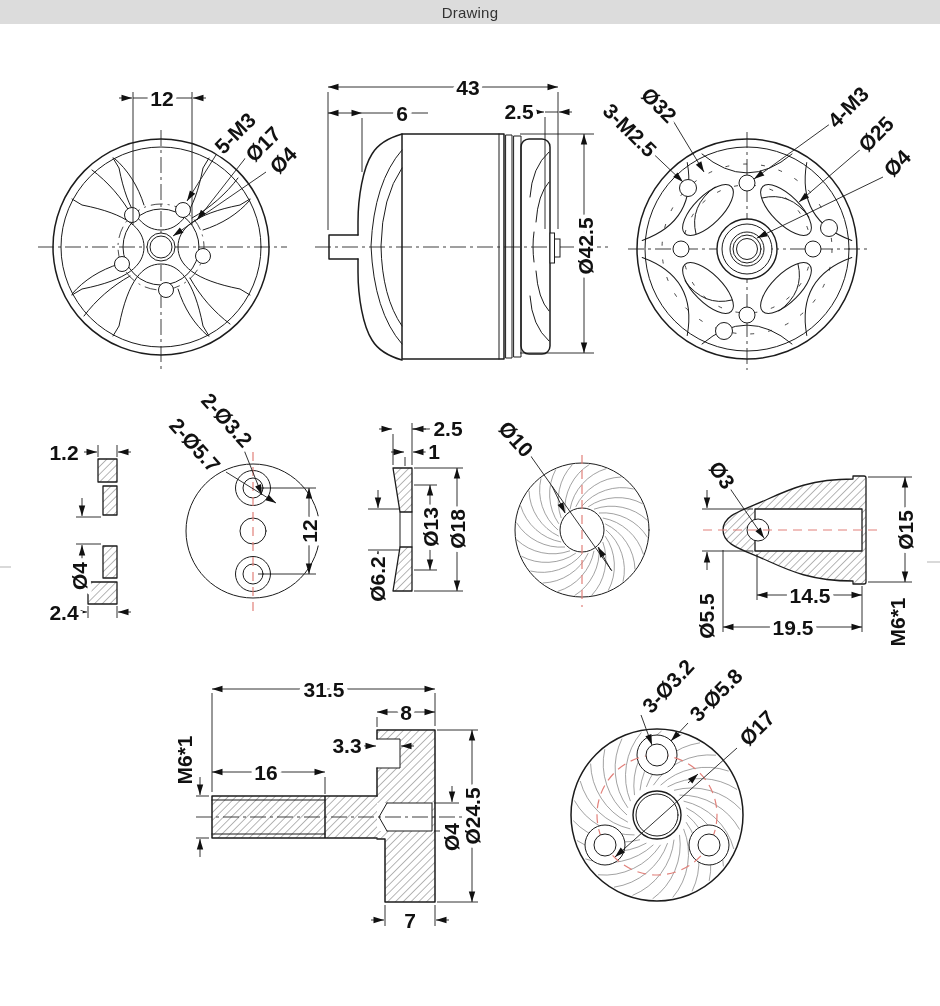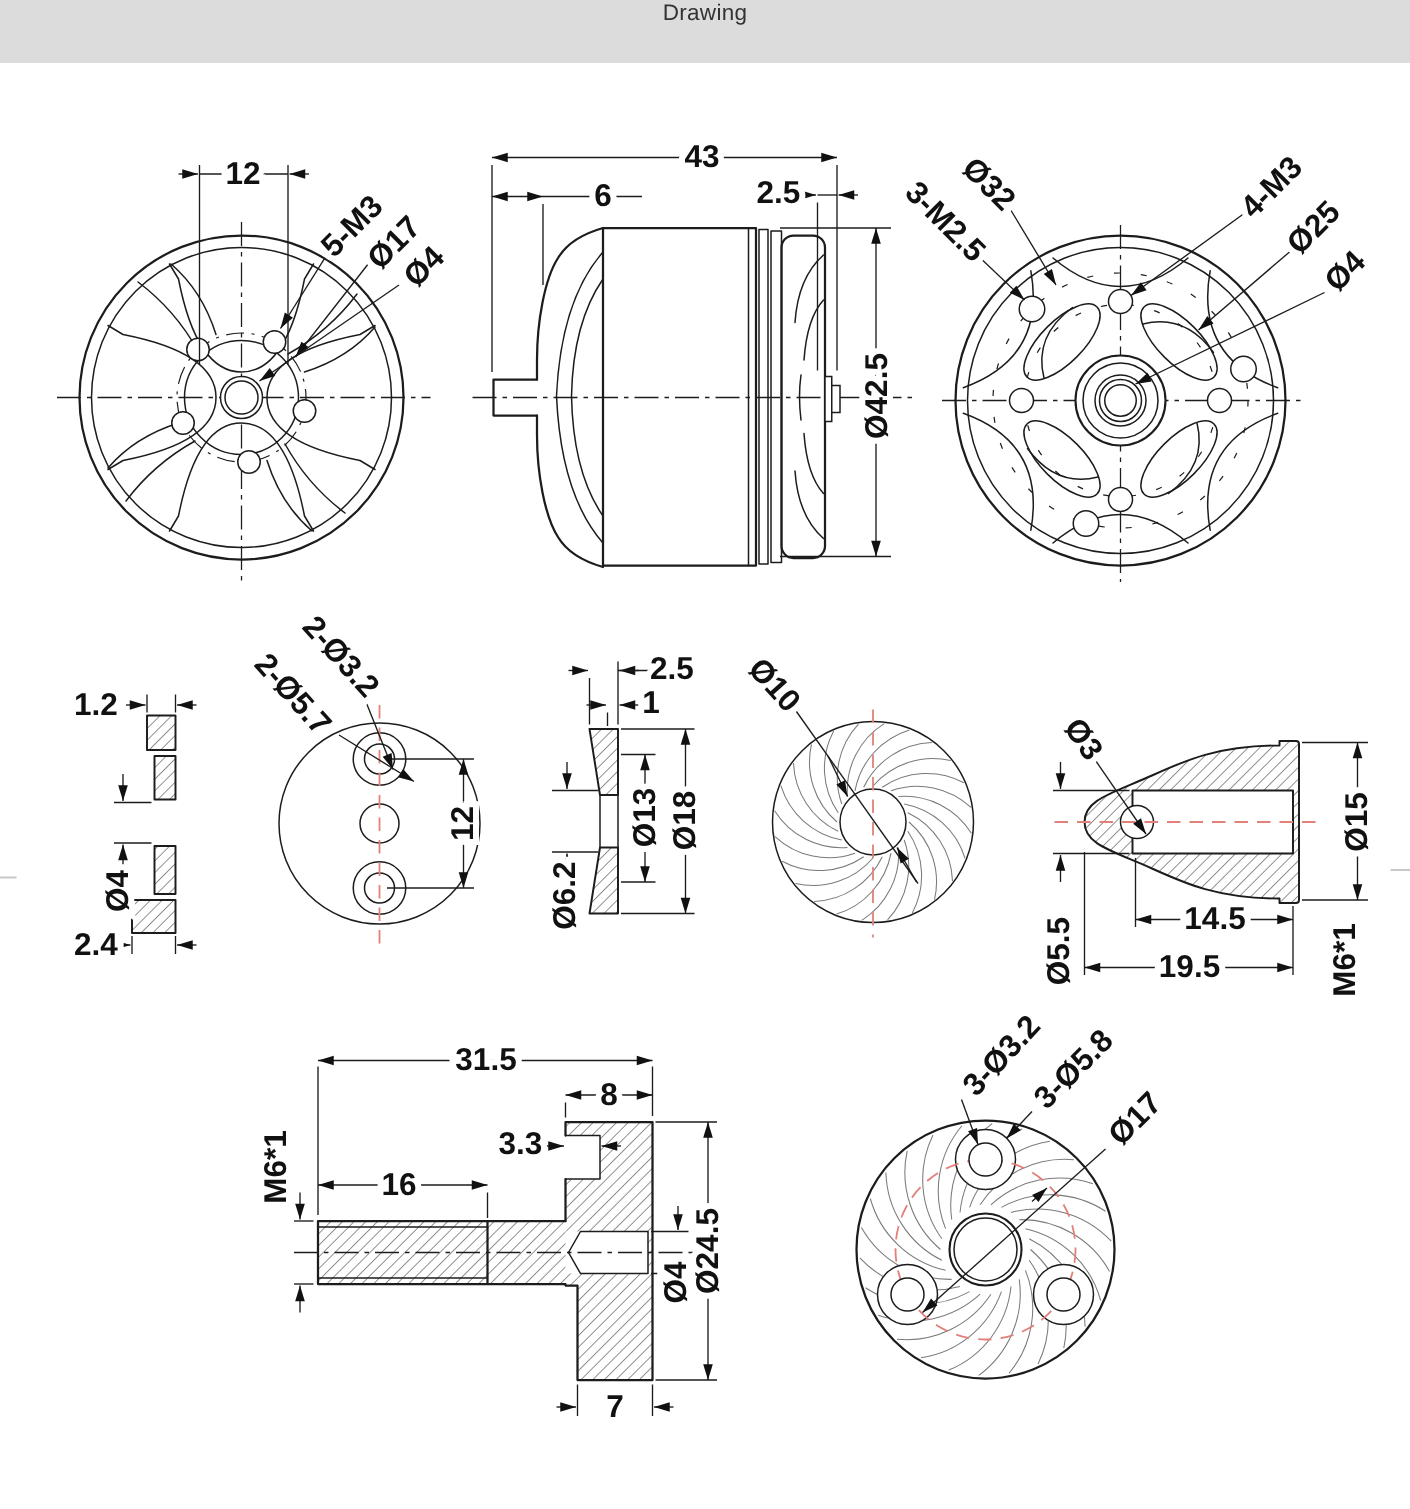--- a/index.html
+++ b/index.html
@@ -4,21 +4,21 @@
 <style>
   :root{
     --ink:#1c1c1c;
     --centerline-red:#e2807a;
     --header-bg:#dcdcdc;
     --header-text:#333333;
   }
   html,body{margin:0;padding:0;background:#fff;}
   #page{width:940px;height:1006px;position:relative;background:#fff;overflow:hidden;
         font-family:"Liberation Sans",sans-serif;}
-  #header{height:42px;background:var(--header-bg);display:flex;align-items:flex-start;justify-content:center;}
+  #header{height:24px;background:var(--header-bg);display:flex;align-items:center;justify-content:center;}
   #header .title{font-size:15px;color:var(--header-text);letter-spacing:.2px;}
   svg{display:block;}
   
   .ol{fill:none;stroke:var(--ink);stroke-width:1.5;stroke-linejoin:round;stroke-linecap:round;}
   .th{fill:none;stroke:var(--ink);stroke-width:1;stroke-linejoin:round;stroke-linecap:round;}
   .dl{fill:none;stroke:var(--ink);stroke-width:.9;}
   .cl{fill:none;stroke:var(--ink);stroke-width:.85;stroke-dasharray:16 4 3 4;}
   .clr{fill:none;stroke:var(--centerline-red);stroke-width:1.2;stroke-dasharray:9 6;}
   .dcir{fill:none;stroke:var(--ink);stroke-width:.8;stroke-dasharray:4 14;}
   .dcir2{fill:none;stroke:var(--ink);stroke-width:.8;stroke-dasharray:12 5 2 5;}

